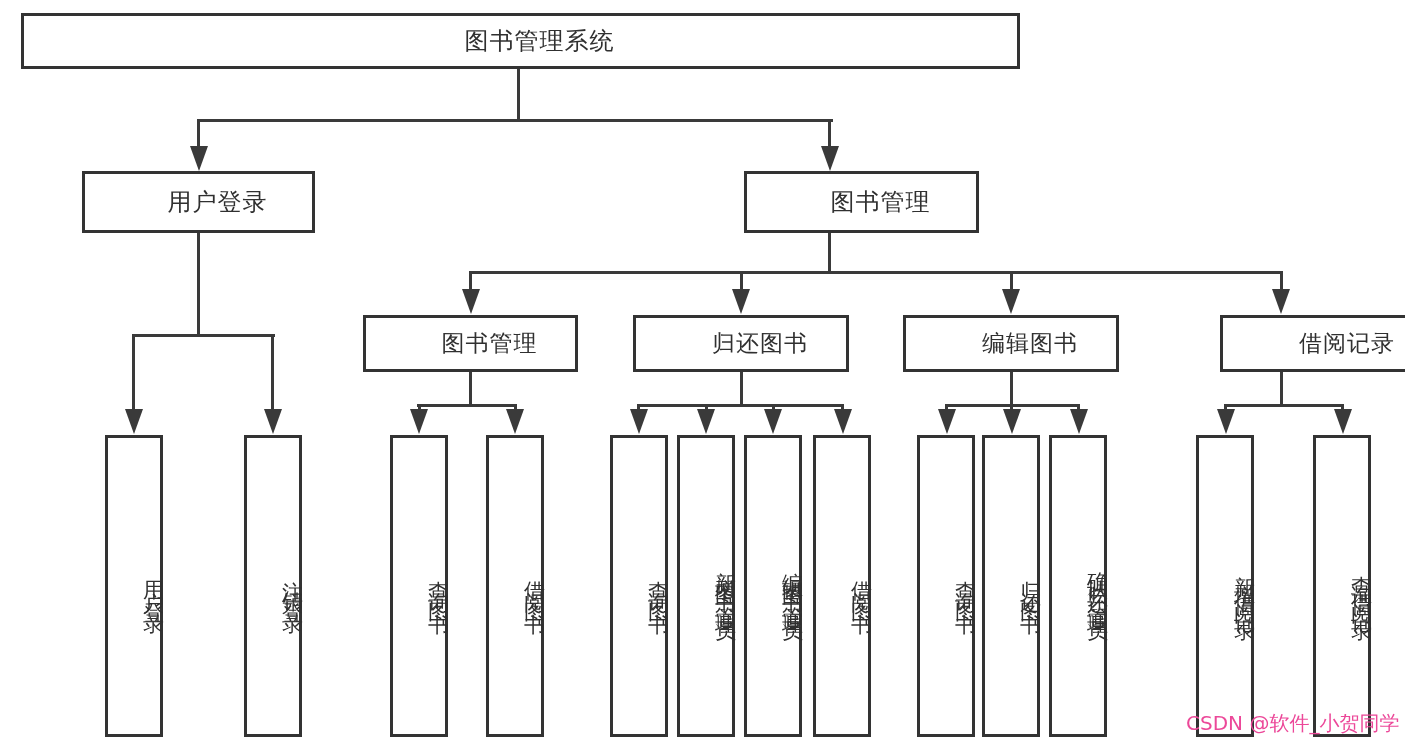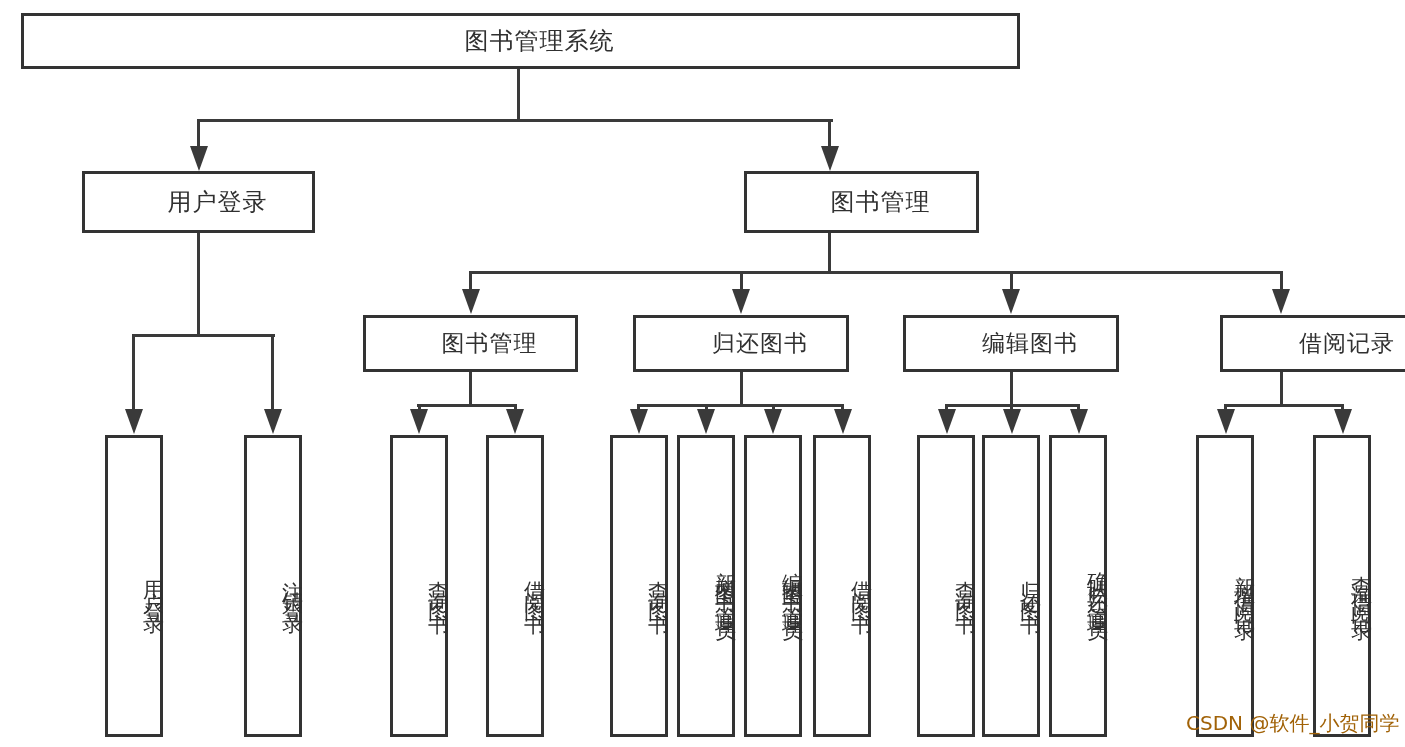--- a/index.html
+++ b/index.html
@@ -18,21 +18,21 @@
     font-size:21px;letter-spacing:11px;line-height:1;white-space:nowrap;
   }
   .vline{position:absolute;width:3px;background:#3a3a3a;}
   .hline{position:absolute;height:3px;background:#3a3a3a;}
   .arrow{
     position:absolute;width:0;height:0;
     border-left:9px solid transparent;border-right:9px solid transparent;
     border-top:25px solid #3a3a3a;
   }
   .watermark{
-    position:absolute;left:1186px;top:710px;font-size:20px;color:#a16207;
+    position:absolute;left:1186px;top:710px;font-size:20px;color:#ec4899;
     white-space:nowrap;z-index:5;
   }
 </style>
 </head>
 <body>
 
 <div class="stage">
 
   <div class="box" style="left:21px;top:13px;width:999px;height:56px;">
     <span class="hlabel">图书管理系统</span>

